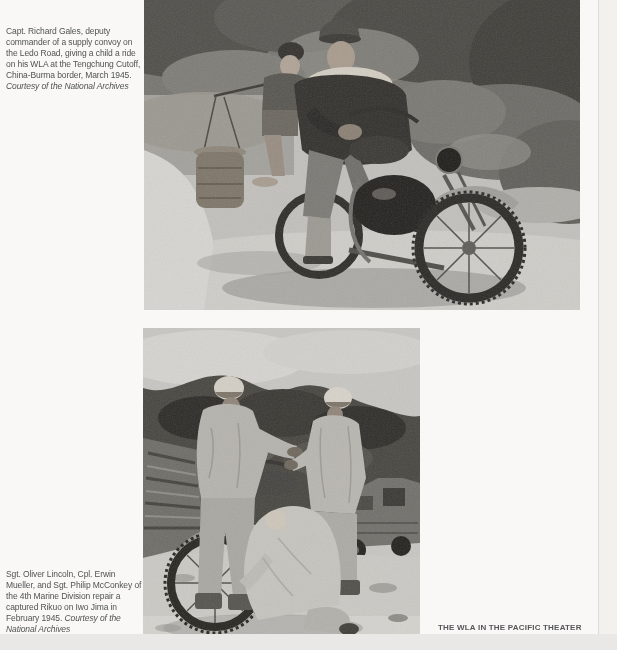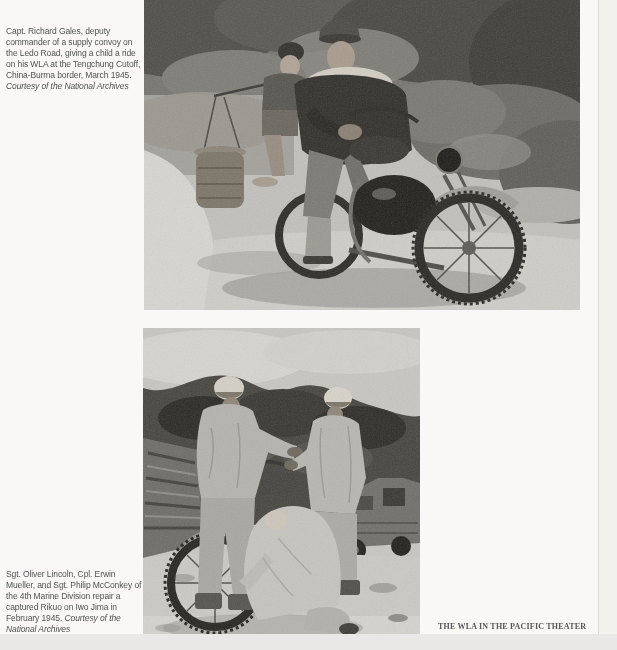--- a/index.html
+++ b/index.html
@@ -15,21 +15,21 @@
   }
   .caption-top { left:6px; top:26px; width:136px; }
   .caption-bottom { left:6px; top:569px; width:140px; }
   .caption em { font-style:italic; }
   .photo { position:absolute; margin:0; padding:0; background:#c2c0bc; }
   .photo svg { display:block; }
   .photo-top { left:144px; top:0; width:436px; height:310px; }
   .photo-bottom { left:143px; top:328px; width:277px; height:322px; }
   .footer {
     position:absolute; left:438px; top:620px;
-    display:flex; align-items:baseline; gap:17px; white-space:nowrap;font-family:Liberation Serif, serif;
+    display:flex; align-items:baseline; gap:17px; white-space:nowrap;
   }
   .footer-title {
     font-size:8px; font-weight:bold; color:#56575a; letter-spacing:0.2px;
   }
   .page-number { font-size:10.5px; font-weight:bold; }
   .page-edge { position:absolute; left:598px; top:0; width:1px; height:650px; background:#dcdbd7; }
   .page-right-strip { position:absolute; left:599px; top:0; width:18px; height:650px; background:#f2f1ee; }
 </style>
 </head>
 <body>

